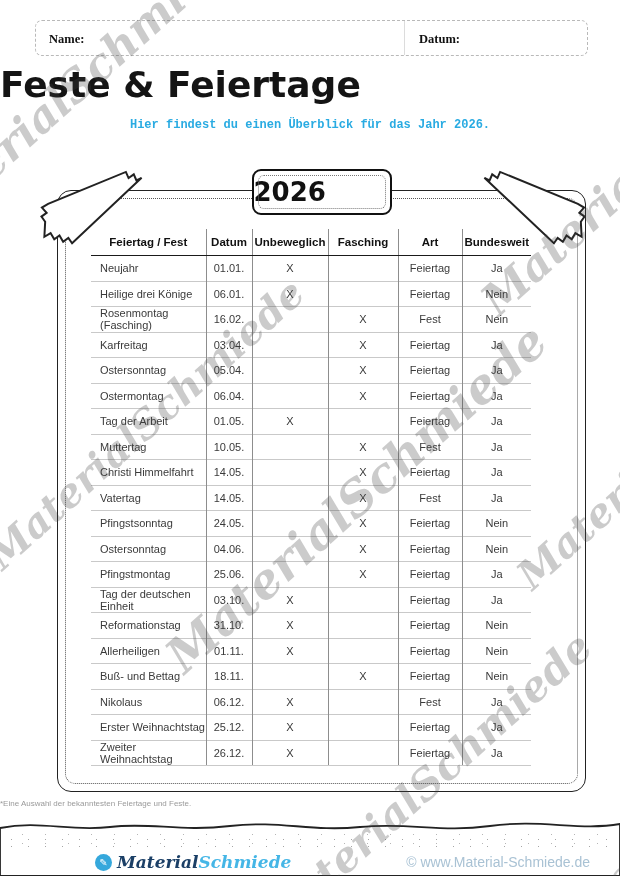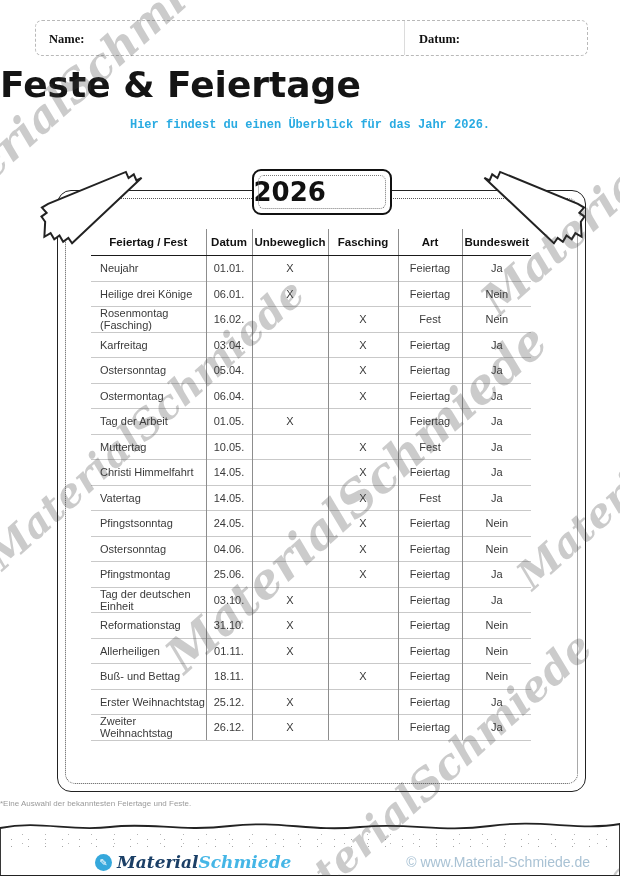--- a/index.html
+++ b/index.html
@@ -283,20 +283,28 @@
         </tr>
         <tr class="row">
           <td class="name-cell">Buß- und Bettag</td>
           <td>18.11.</td>
           <td></td>
           <td>X</td>
           <td>Feiertag</td>
           <td>Nein</td>
         </tr>
         <tr class="row">
+          <td class="name-cell">Nikolaus</td>
+          <td>06.12.</td>
+          <td>X</td>
+          <td></td>
+          <td>Fest</td>
+          <td>Ja</td>
+        </tr>
+        <tr class="row">
           <td class="name-cell">Erster Weihnachtstag</td>
           <td>25.12.</td>
           <td>X</td>
           <td></td>
           <td>Feiertag</td>
           <td>Ja</td>
         </tr>
         <tr class="row">
           <td class="name-cell">Zweiter Weihnachtstag</td>
           <td>26.12.</td>

